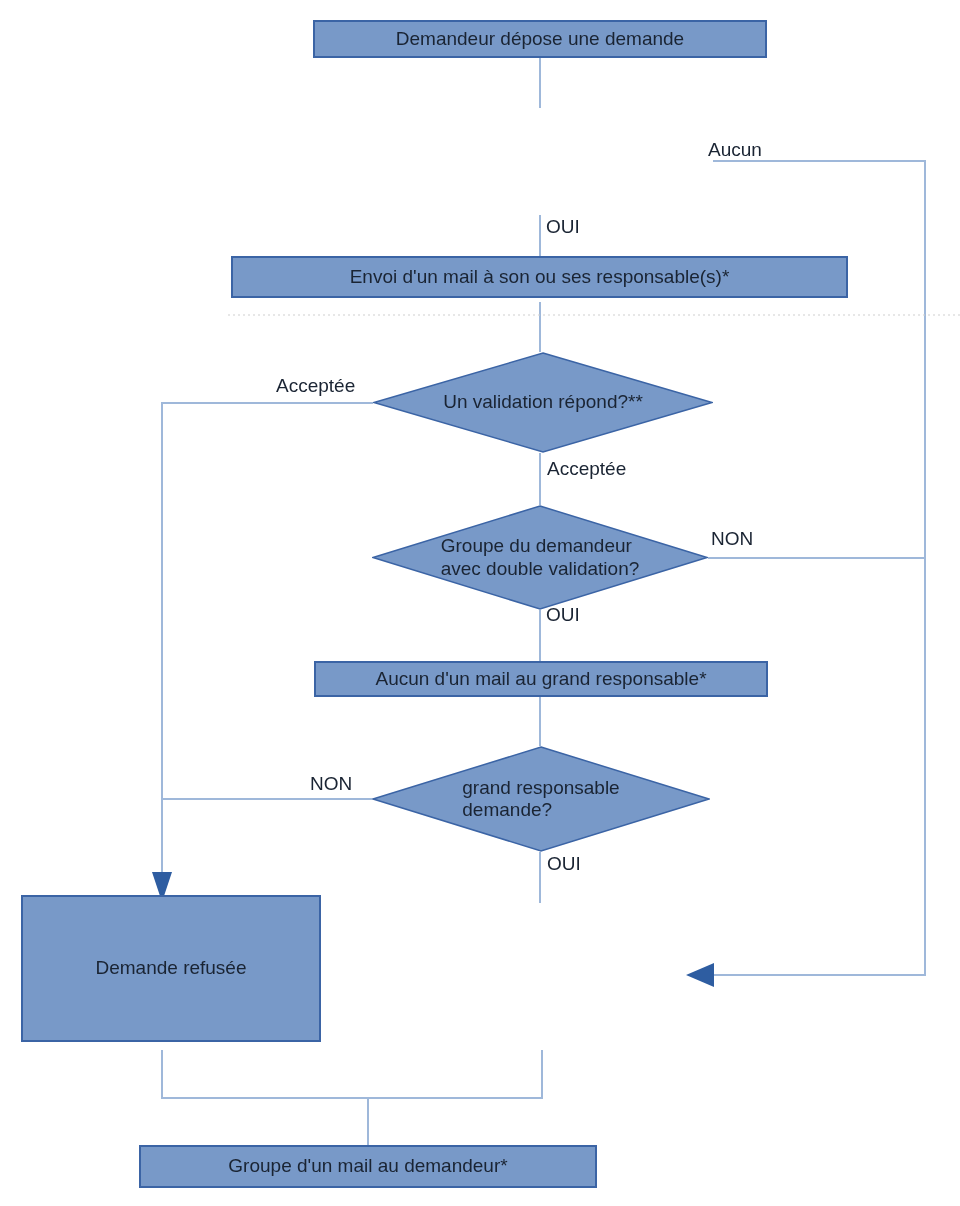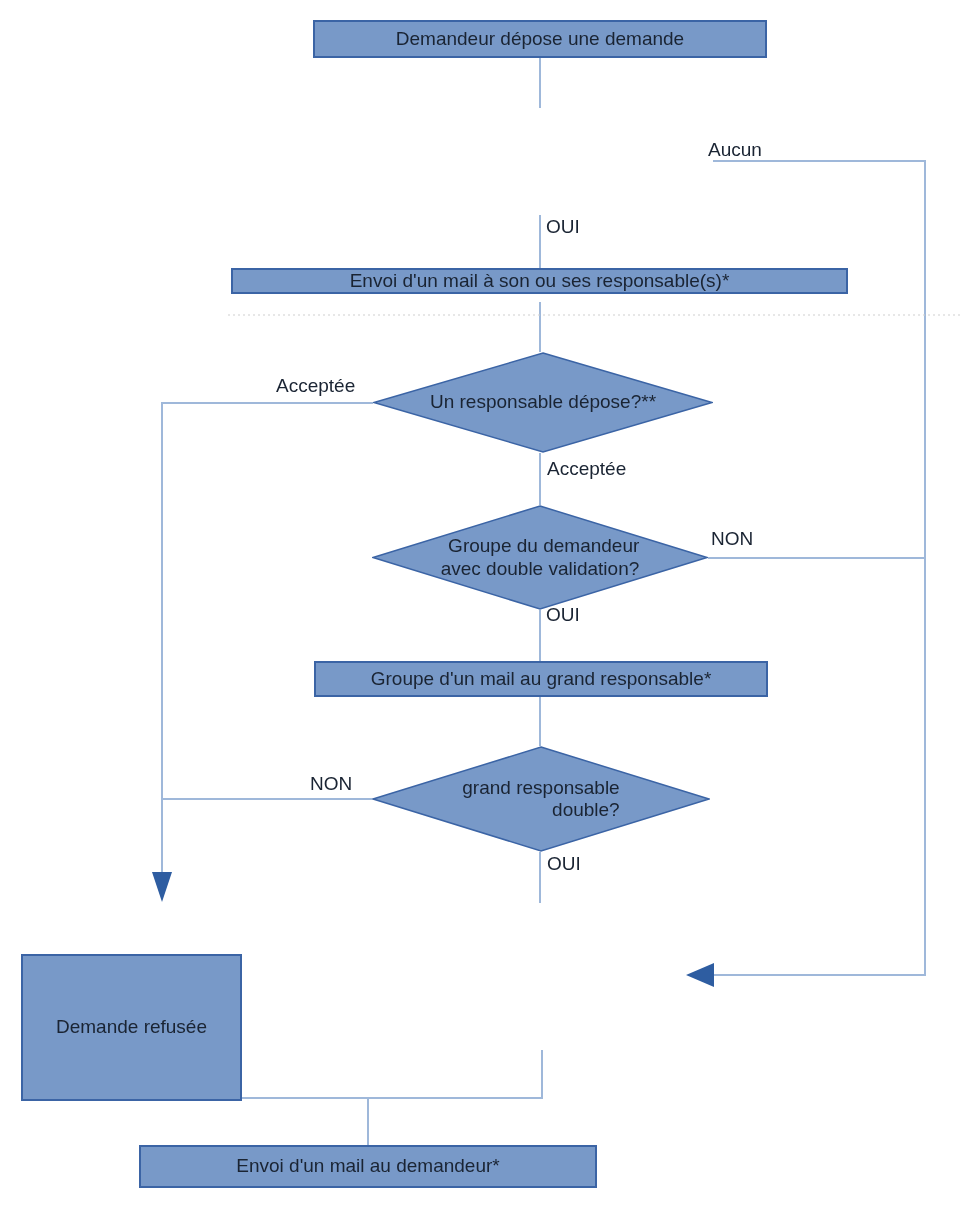--- a/index.html
+++ b/index.html
@@ -3,21 +3,21 @@
 <meta charset="utf-8">
 <style>
   html,body{margin:0;padding:0;background:#ffffff;}
   .canvas{
     position:relative;width:960px;height:1206px;background:#ffffff;overflow:hidden;
     font-family:"Liberation Sans", sans-serif;color:var(--text,#1a2433);
   }
   .layer{position:absolute;left:0;top:0;width:960px;height:1206px;}
   .node{
     position:absolute;display:flex;align-items:center;justify-content:center;
-    text-align:right;font-size:19px;line-height:1.18;
+    text-align:left;font-size:19px;line-height:1.18;
   }
   .rect{
     background:var(--shape-fill,#7899c8);
     border:2px solid var(--shape-border,#3b64a5);
     box-sizing:border-box;
   }
   .diamond{background:transparent;}
   .diamond svg{position:absolute;left:0;top:0;width:100%;height:100%;}
   .diamond polygon{
     fill:var(--shape-fill,#7899c8);
@@ -53,59 +53,59 @@
     <path d="M368,1098 V1145"></path>
     <path class="dotted" d="M228,315 H960"></path>
     <polygon points="152,872 172,872 162,902"></polygon>
     <polygon points="714,963 714,987 686,975"></polygon>
   </svg>
 
   <div class="node rect" style="left:313px;top:20px;width:454px;height:38px">
     <div class="dlabel">Demandeur dépose une demande</div>
   </div>
 
-  <div class="node rect" style="left:231px;top:268px;width:617px;height:26px">
+  <div class="node rect" style="left:231px;top:256px;width:617px;height:42px">
     <div class="dlabel">Envoi d'un mail à son ou ses responsable(s)*</div>
   </div>
 
   <div class="node rect" style="left:314px;top:661px;width:454px;height:36px">
-    <div class="dlabel">Groupe d'un mail au grand responsable*</div>
+    <div class="dlabel">Aucun d'un mail au grand responsable*</div>
   </div>
 
-  <div class="node rect" style="left:21px;top:954px;width:221px;height:147px">
+  <div class="node rect" style="left:21px;top:895px;width:300px;height:147px">
     <div class="dlabel">Demande refusée</div>
   </div>
 
 
   <div class="node rect" style="left:139px;top:1145px;width:458px;height:43px">
-    <div class="dlabel">Envoi d'un mail au demandeur*</div>
+    <div class="dlabel">Groupe d'un mail au demandeur*</div>
   </div>
 
 
   <div class="node diamond" style="left:373px;top:352px;width:340px;height:101px">
     <svg viewBox="0 0 340 101" preserveAspectRatio="none">
       <polygon points="170,1 339,50.5 170,100 1,50.5"></polygon>
     </svg>
-    <div class="dlabel">Un responsable dépose?**</div>
+    <div class="dlabel">Un validation répond?**</div>
   </div>
 
   <div class="node diamond" style="left:372px;top:505px;width:336px;height:105px">
     <svg viewBox="0 0 336 105" preserveAspectRatio="none">
       <polygon points="168,1 335,52.5 168,104 1,52.5"></polygon>
     </svg>
     <div class="dlabel">Groupe du demandeur
 avec double validation?</div>
   </div>
 
   <div class="node diamond" style="left:372px;top:746px;width:338px;height:106px">
     <svg viewBox="0 0 338 106" preserveAspectRatio="none">
       <polygon points="169,1 337,53 169,105 1,53"></polygon>
     </svg>
     <div class="dlabel">grand responsable
-double?</div>
+demande?</div>
   </div>
 
   <span class="edge-label" style="left:708px;top:140px">Aucun</span>
   <span class="edge-label" style="left:546px;top:217px">OUI</span>
   <span class="edge-label" style="left:276px;top:376px">Acceptée</span>
   <span class="edge-label" style="left:547px;top:459px">Acceptée</span>
   <span class="edge-label" style="left:711px;top:529px">NON</span>
   <span class="edge-label" style="left:546px;top:605px">OUI</span>
   <span class="edge-label" style="left:310px;top:774px">NON</span>
   <span class="edge-label" style="left:547px;top:854px">OUI</span>

